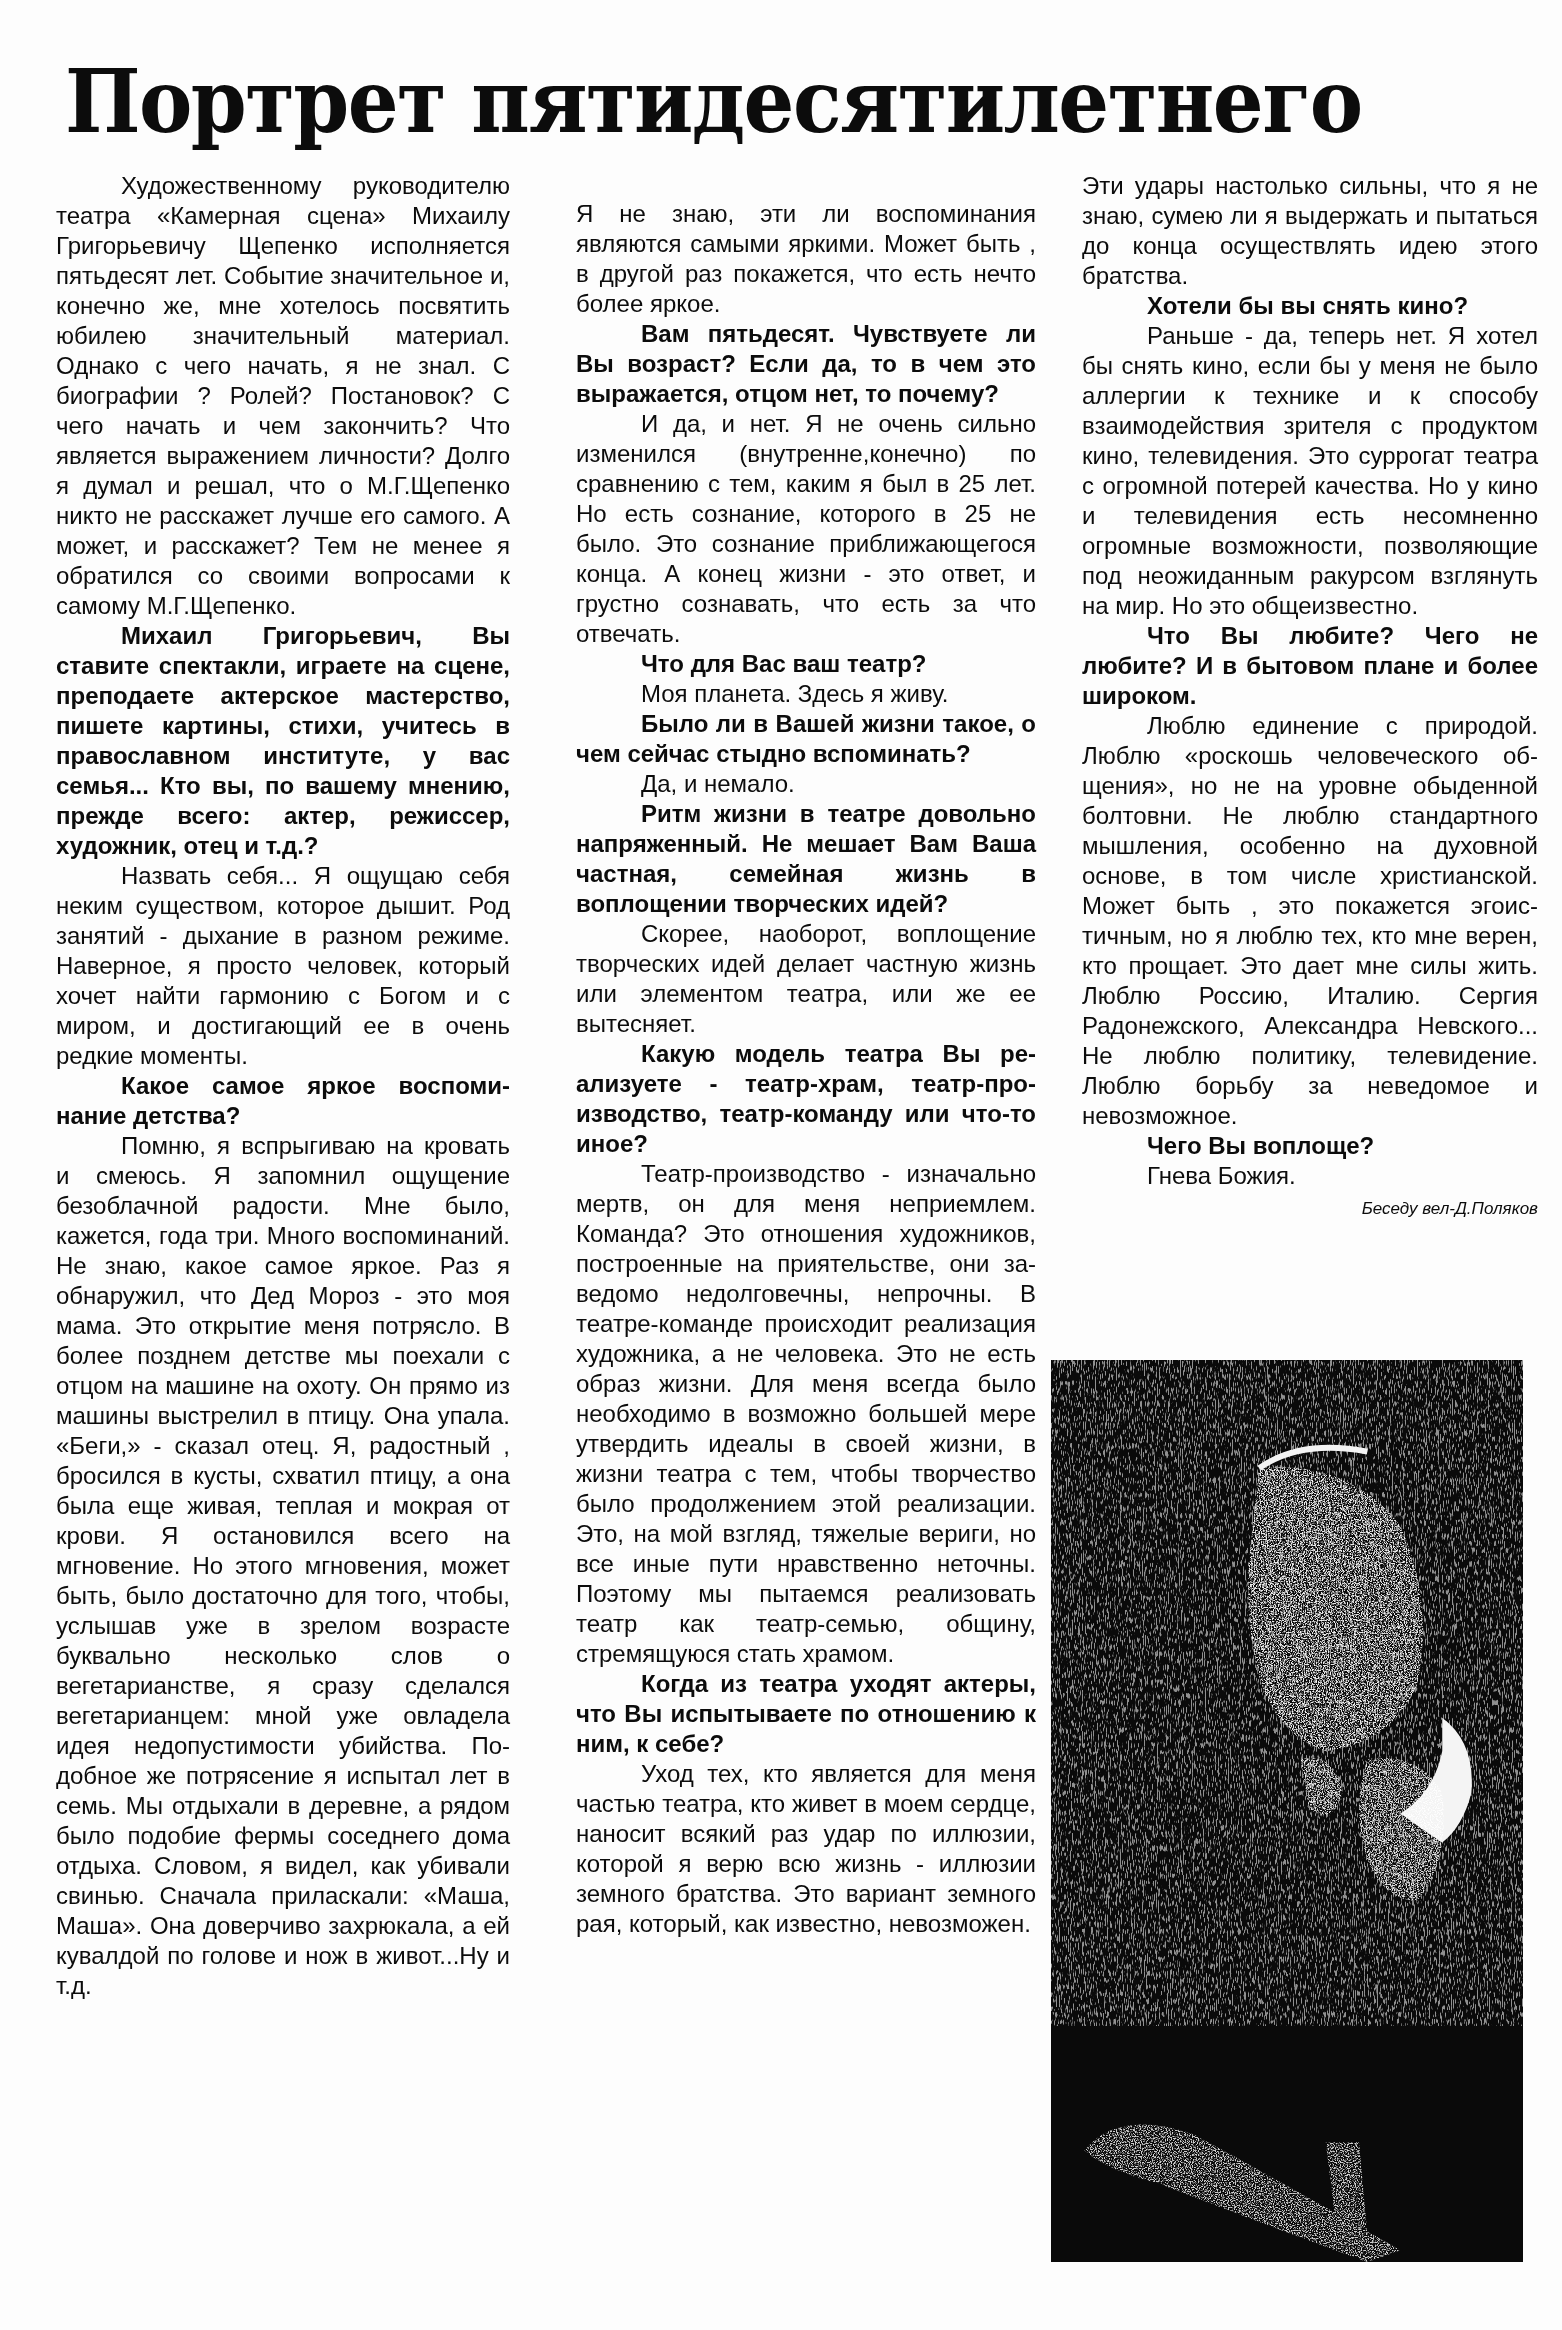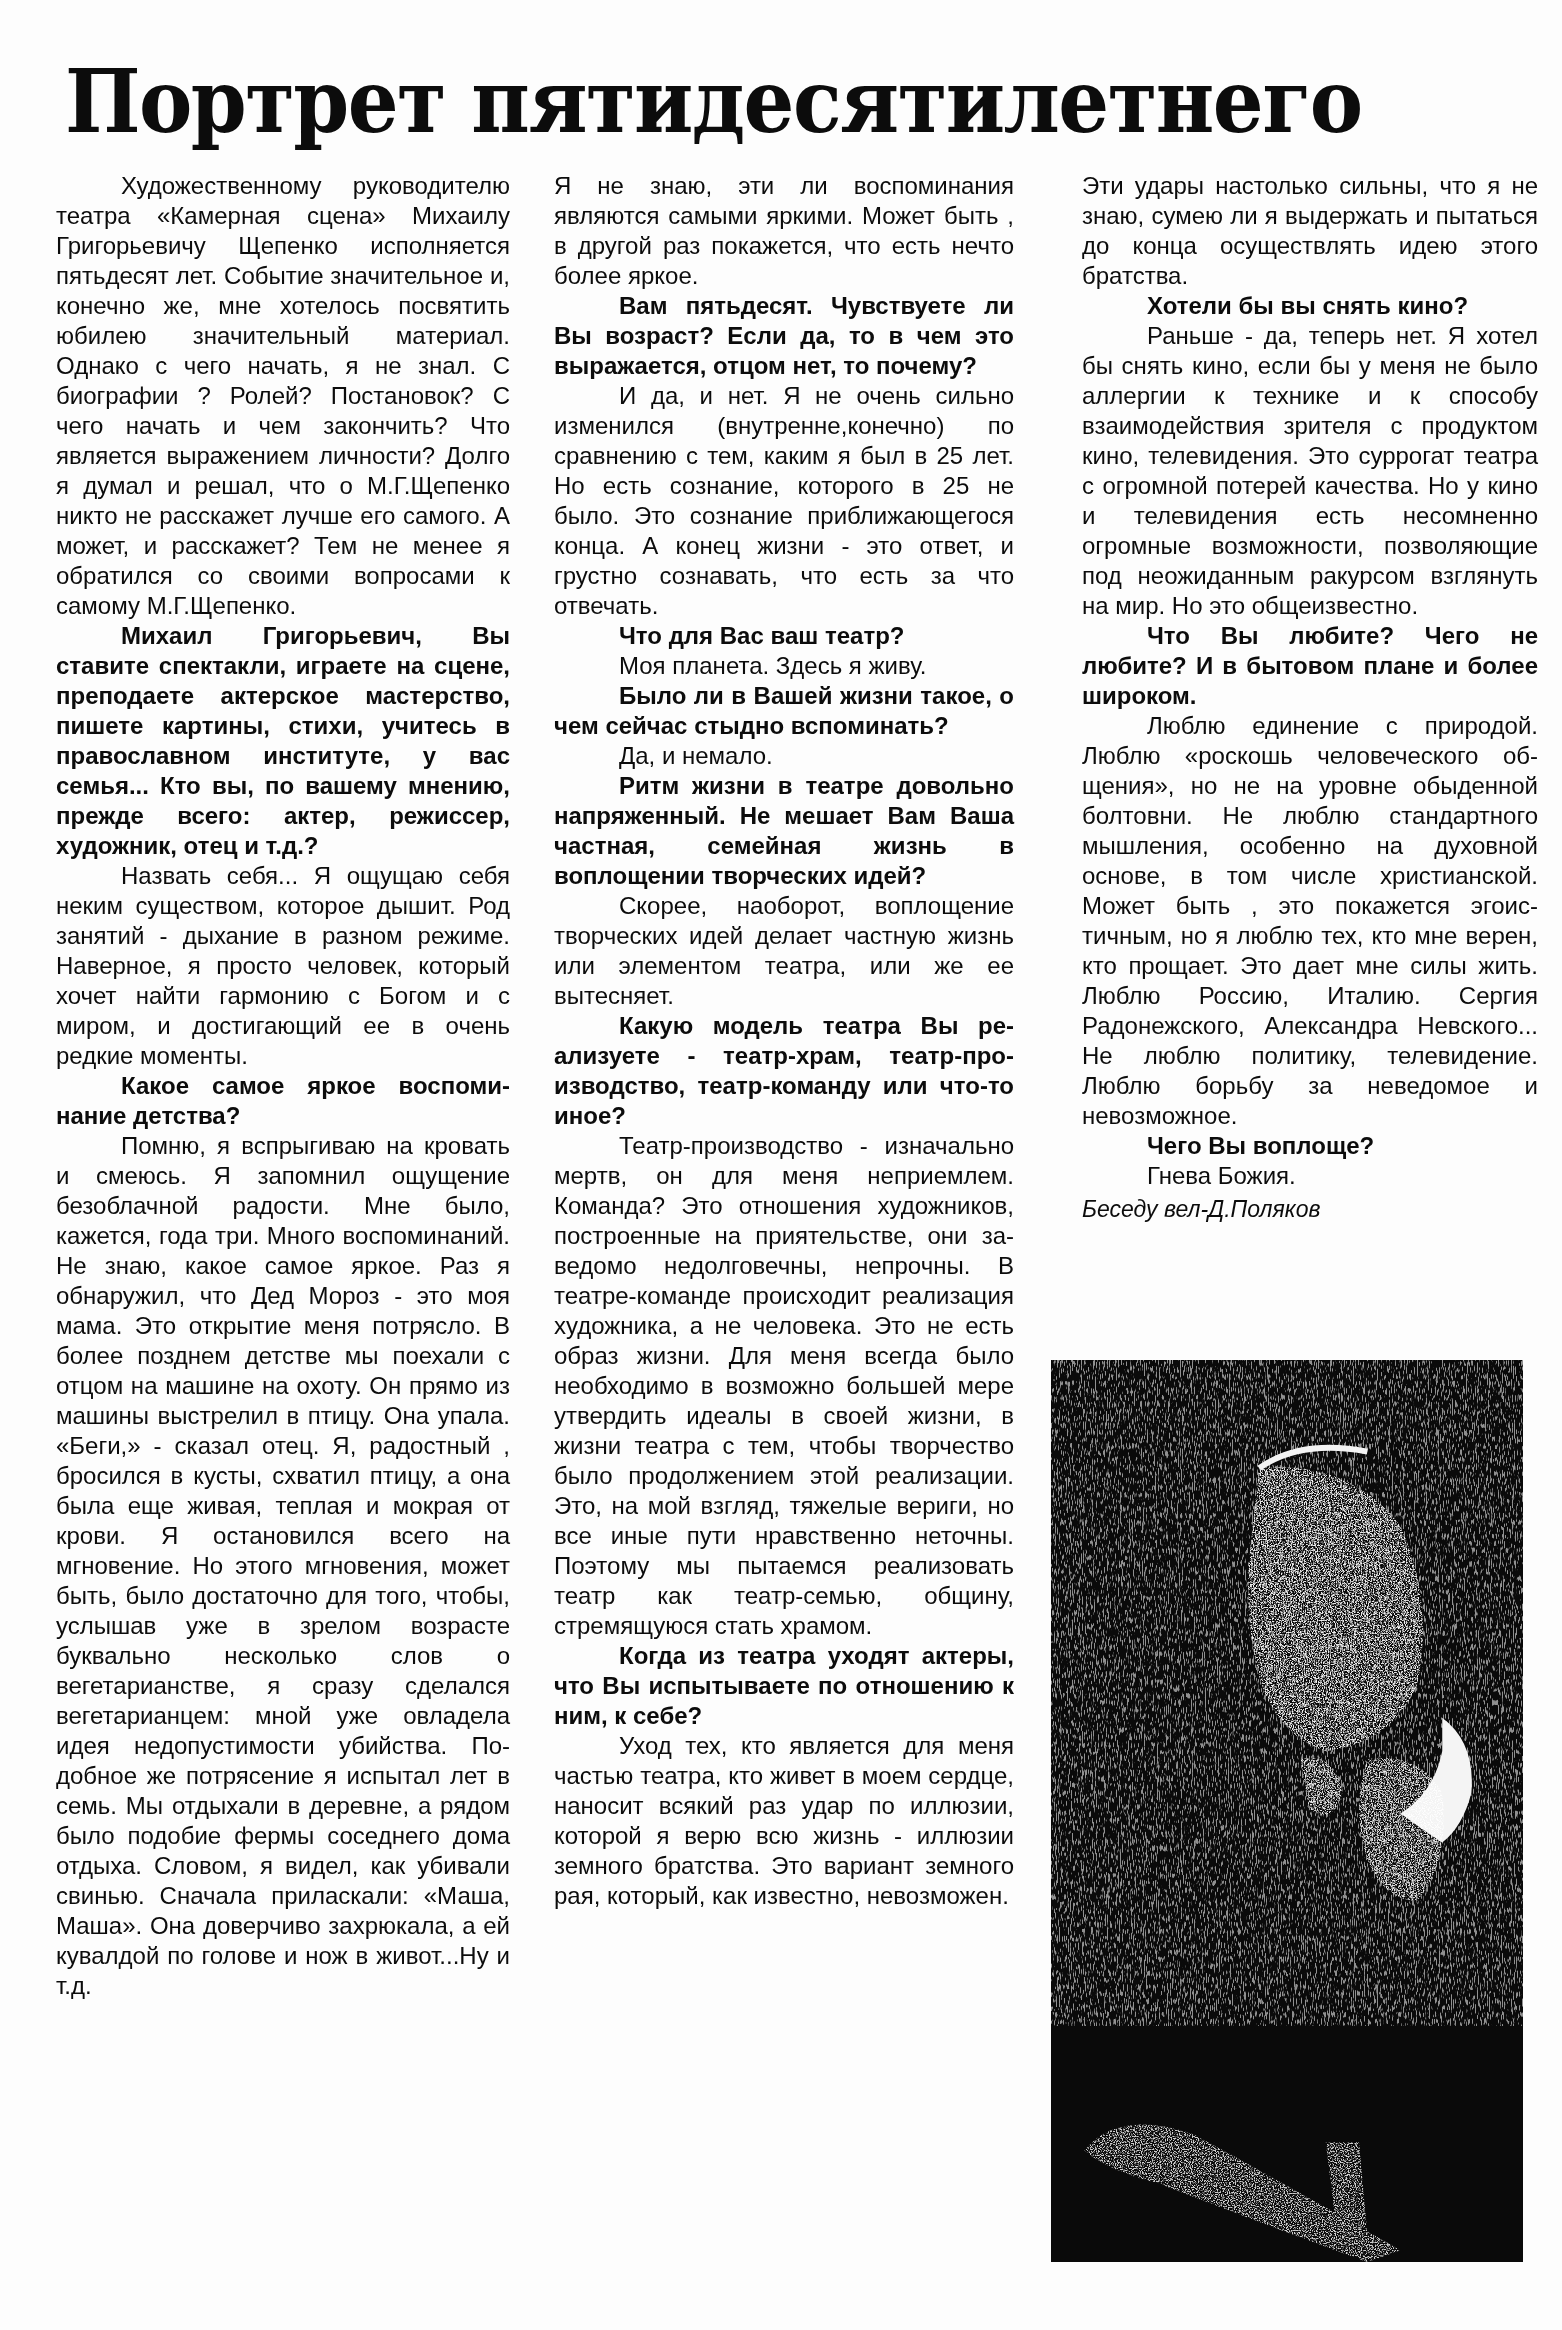--- a/index.html
+++ b/index.html
@@ -14,25 +14,25 @@
   .col {
     position: absolute; top: 171px;
     font-family: "Liberation Sans", sans-serif;
     font-size: 24px; line-height: 30px;
     text-align: justify; hyphens: manual;
   }
   .col p { margin: 0; text-indent: 65px; }
   .col p.q { font-weight: bold; }
   .col p.noindent { text-indent: 0; }
   .col1 { left: 56px; width: 454px; }
-  .col2 { left: 554px; width: 460px; }
+  .col2 { left: 576px; width: 460px; margin-top: 28px; }
   .col3 { left: 1082px; width: 456px; }
   .byline {
-    font-style: italic; text-align: left; text-indent: 0 !important;
-    font-size: 23px; margin-top: 3.3px !important;
+    font-style: italic; text-align: right; text-indent: 0 !important;
+    font-size: 17px; margin-top: 3.3px !important;
   }
   .photo {
     position: absolute; left: 1051px; top: 1360px; width: 472px; height: 902px;
     background: #0a0a0a; overflow: hidden;
   }
   .photo svg { width: 100%; height: 100%; display: block; }
 </style>
 </head>
 <body>
 

